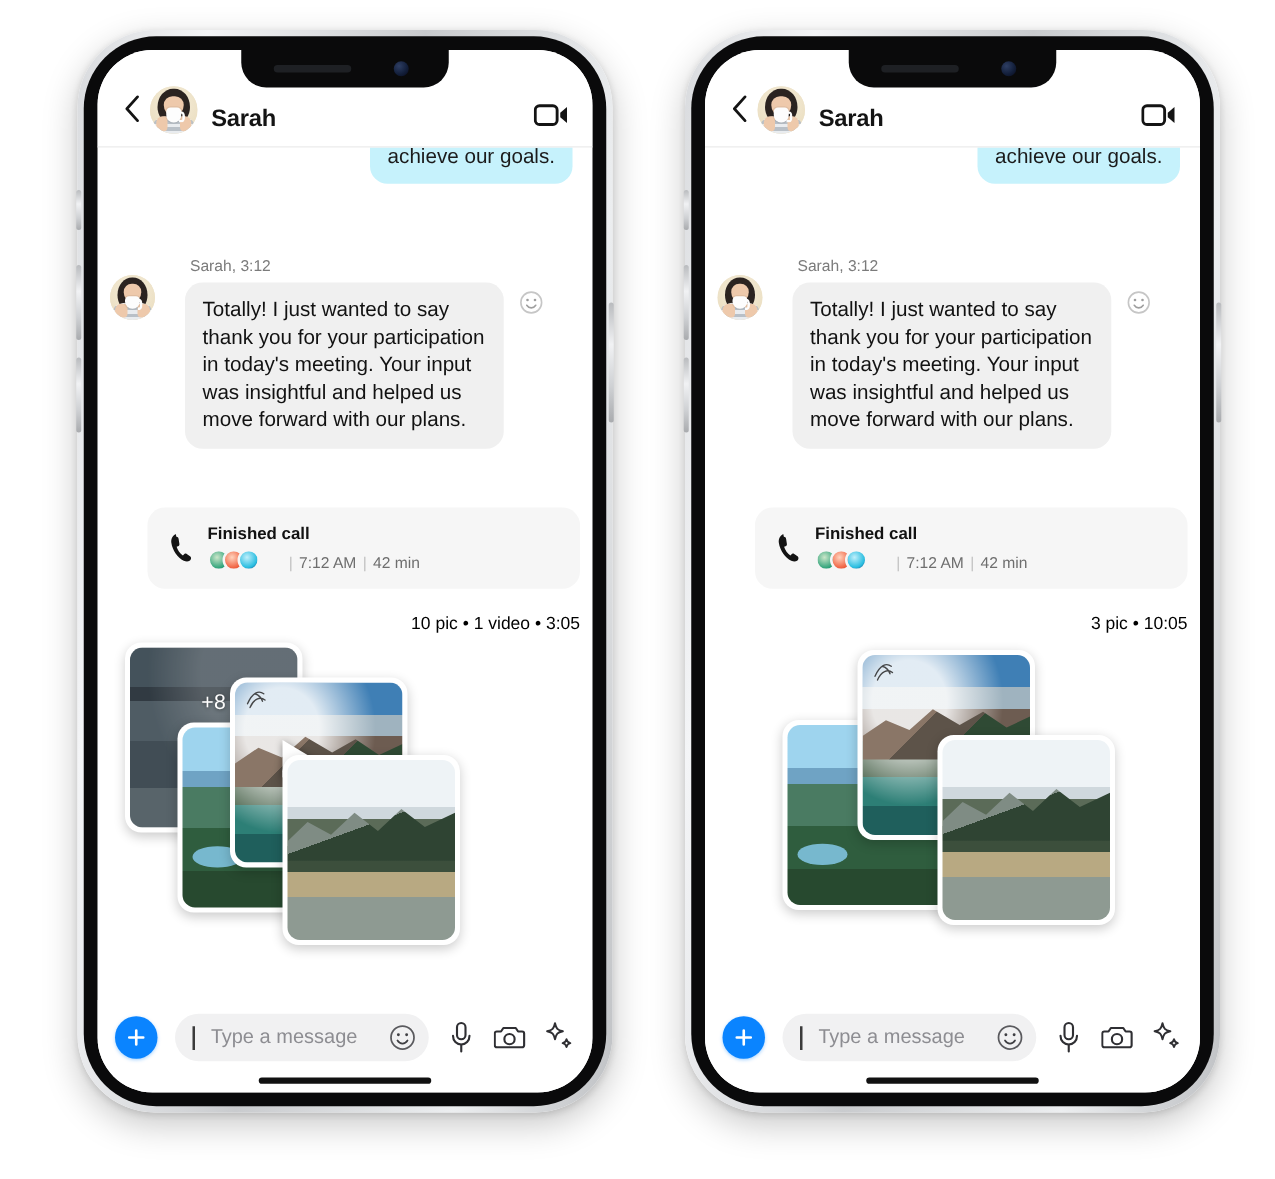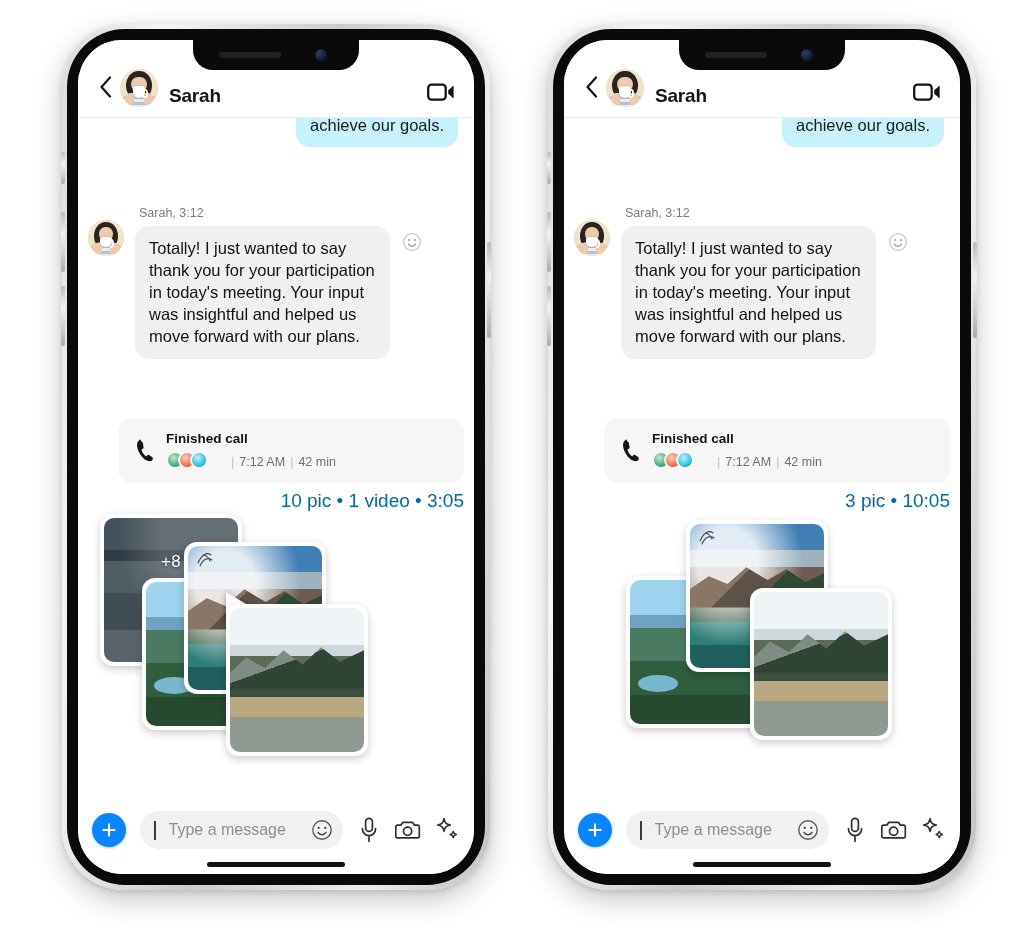--- a/index.html
+++ b/index.html
@@ -100,52 +100,52 @@
   .bubble-out{
     position:absolute; right:16px; top:-14px;
     max-width:262px; background:#c6f2fc;
     border-radius:14px; padding:10px 14px 11px;
     font-size:16.5px; line-height:1.34; color:#1b1b1b;
   }
 
   .row-in{ position:absolute; left:10px; right:10px; top:88px; display:flex; align-items:flex-start; }
   .row-avatar{ width:36px; height:36px; border-radius:50%; overflow:hidden; position:relative;
                flex:0 0 auto; background:#efe6d2; margin-top:14px; }
-  .row-body{ margin-left:11px; flex:1 1 auto; min-width:0; }
+  .row-body{ margin-left:24px; flex:1 1 auto; min-width:0; }
   .msg-meta{ font-size:12.5px; color:#7b7b7b; margin:0 0 6px 4px; }
   .bubble-line{ display:flex; align-items:flex-start; }
   .bubble-in{
     background:#f0f0f0; border-radius:14px; padding:11px 14px 12px;
     font-size:16.5px; line-height:1.335; color:#121212; max-width:255px;
   }
   .react-btn{ margin:6px 0 0 12px; width:20px; height:20px; flex:0 0 auto; cursor:pointer; }
 
   
   .call-card{
-    position:absolute; left:40px; right:10px; top:300px;
+    position:absolute; left:40px; right:10px; top:288px;
     background:#f6f6f6; border-radius:14px;
     padding:13px 16px 14px 14px; display:flex; align-items:center;
   }
   .call-icon{ width:24px; height:28px; flex:0 0 auto; display:flex; align-items:center; justify-content:center; }
   .call-text{ margin-left:10px; }
   .call-title{ font-size:13.5px; font-weight:bold; color:#121212; }
   .call-sub{ display:flex; align-items:flex-end; margin-top:5px; }
   .pstack{ position:relative; width:52px; height:18px; flex:0 0 auto; }
   .pstack i{ position:absolute; top:0; width:18px; height:18px; border-radius:50%;
              border:2px solid #f6f6f6; box-sizing:border-box; }
   .pstack i:nth-child(1){ left:0;  background:radial-gradient(circle at 40% 35%,#cbe6c9,#2fa37a 70%,#17725a); }
   .pstack i:nth-child(2){ left:12px;background:radial-gradient(circle at 40% 35%,#ffd3bd,#f0603f 70%,#c13c22); }
   .pstack i:nth-child(3){ left:24px;background:radial-gradient(circle at 40% 35%,#bfeffb,#29bde0 65%,#1b2f6b); }
   .call-dur{ font-size:12.5px; color:#6e6e6e; margin-left:8px; white-space:nowrap; }
   .call-dur .sep{ color:#c2c2c2; padding:0 5px; }
 
   
   .media-label{
     position:absolute; right:10px; top:372px;
-    font-size:19px; color:#0369a1; text-align:right;
+    font-size:14px; color:#000000; text-align:right;
   }
   .media-stack{ position:absolute; left:10px; right:6px; top:392px; height:252px; }
   .card{
     position:absolute; border-radius:13px; overflow:hidden;
     background:#fff; padding:4px;
     box-shadow:0 3px 9px rgba(0,0,0,.20);
   }
   .card > .pic{ width:100%; height:100%; border-radius:10px; overflow:hidden; position:relative; }
 
   

